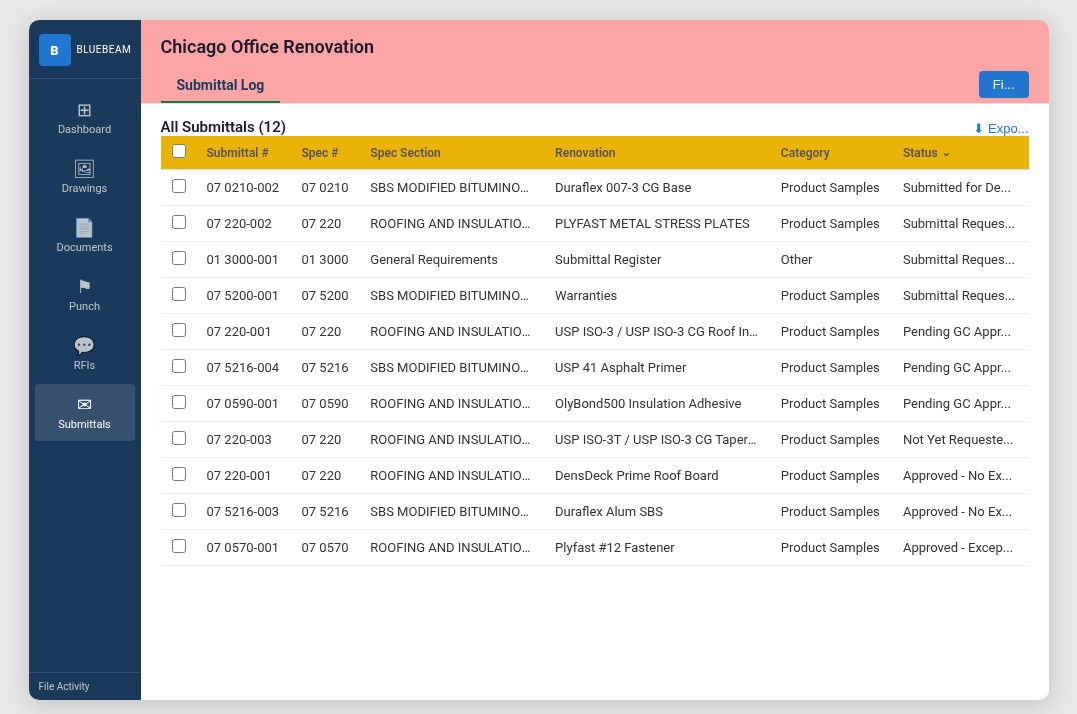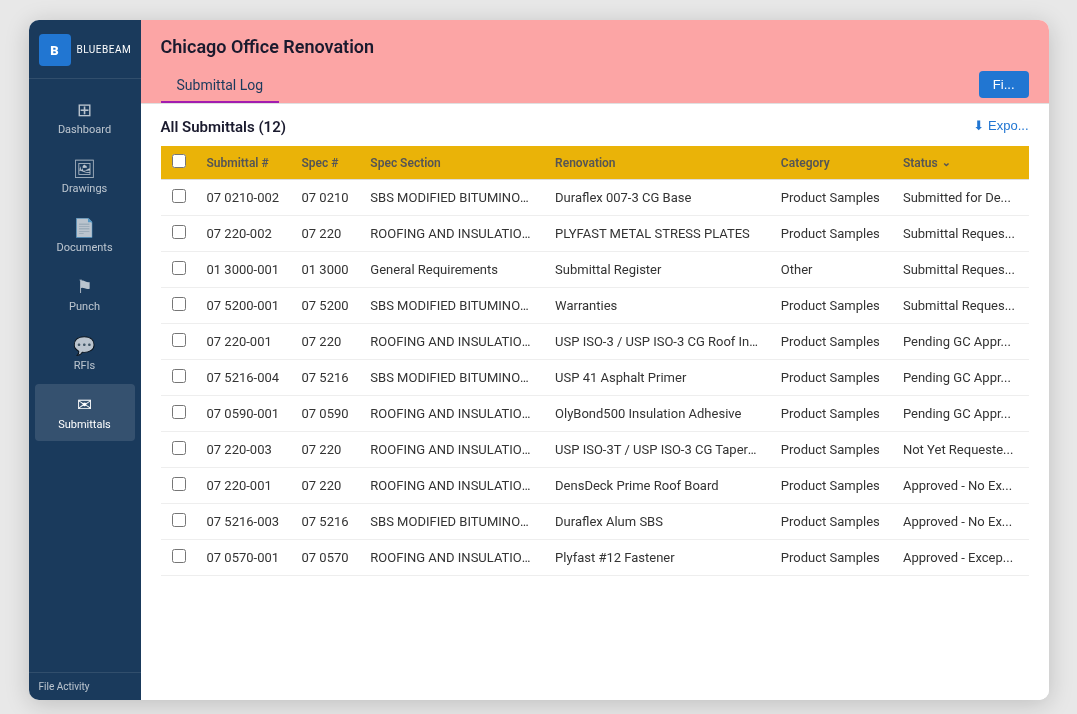--- a/index.html
+++ b/index.html
@@ -115,22 +115,22 @@
     .tab {
       padding: 8px 16px;
       font-size: 14px;
       cursor: pointer;
       color: #555;
       border-bottom: 2px solid transparent;
       margin-right: 4px;
     }
     .tab.active {
       color: #1a3a5c;
-      border-bottom: 2px solid #a21caf;
-      font-weight: 400;
+      border-bottom: 2px solid #15803d;
+      font-weight: 700;
     }
     .tab-action-btn {
       margin-left: auto;
       background: #2176d2;
       color: #fff;
       border: none;
       padding: 6px 14px;
       border-radius: 4px;
       font-size: 13px;
       cursor: pointer;
@@ -138,23 +138,23 @@
     }
     
     .content {
       flex: 1;
       overflow-y: auto;
       padding: 0;
       background: #fff;
     }
     .submittals-toolbar {
       display: flex;
-      align-items: flex-start;
+      align-items: flex-end;
       justify-content: space-between;
-      padding: 14px 20px 10px 20px;
+      padding: 14px 20px 0 20px;
     }
     .submittals-count {
       font-size: 15px;
       font-weight: 600;
       color: #1a1a2e;
     }
     .export-btn {
       background: none;
       border: none;
       color: #2176d2;

